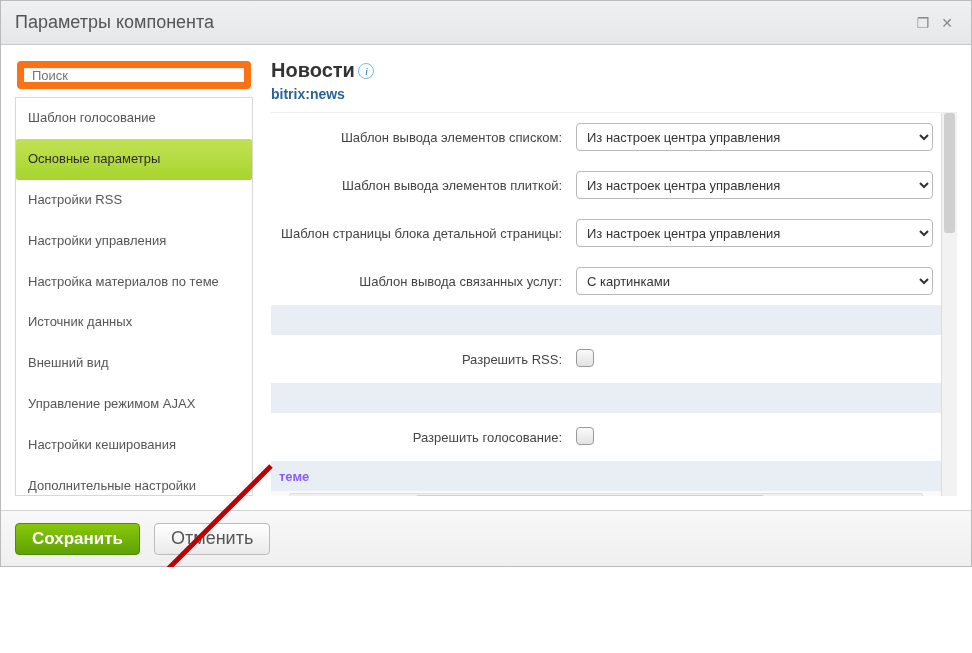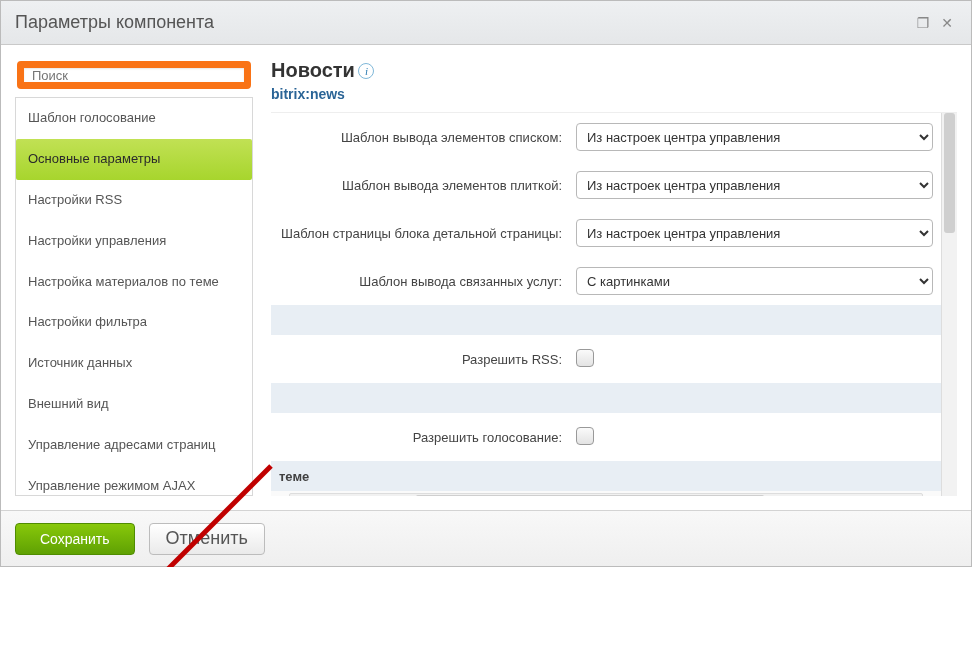--- a/index.html
+++ b/index.html
@@ -21,29 +21,29 @@
   .header .info-icon { display:inline-flex; width:16px; height:16px; border:1px solid #7fb8d9; border-radius:50%; color:#2a7ab0; font-size:11px; font-style:italic; align-items:center; justify-content:center; font-family: Georgia, serif; vertical-align: 2px; cursor:pointer;}
   .header .code { color: #2a6496; font-size: 14px; margin-top: 4px; font-weight: bold;}
   .params-wrap { flex:1; display:flex; overflow:hidden; border-top:1px solid #eee;}
   .params-scroll { flex:1; overflow:hidden; position:relative;}
   .params-table { width:100%; font-size:13px; }
   .row { display:flex; align-items:center; min-height:48px; }
   .row .label { width: 305px; text-align:right; padding-right:14px; color:#444; }
   .row .control { flex:1; padding-right:8px; }
   .row .control select { width:100%; height:28px; border:1px solid #b8b8b8; border-radius:4px; background:#fff; font-size:13px; padding:0 6px; color:#333;}
   .row .control .chk { width:18px; height:18px; border:1px solid #999; border-radius:4px; background:linear-gradient(#fafafa,#e3e3e3); display:inline-block; cursor:pointer;}
-  .section-band { background:#e8eef4; height:28px; display:flex; align-items:center; padding:15px 8px; font-weight:bold; color:#404040;}
+  .section-band { background:#e8eef4; height:28px; display:flex; align-items:center; padding:15px 8px; font-weight:bold; color:#8b5cf6;}
   .vscroll { width:16px; background:#f2f2f2; border-left:1px solid #ddd; position:relative;}
   .vscroll .thumb { position:absolute; left:2px; right:2px; top:0; height:120px; background:#cfcfcf; border-radius:3px;}
   .hscroll-row { height:18px; background:#fafafa; display:flex; align-items:center; }
   .hscroll-row .arrow { width:18px; text-align:center; color:#777; font-size:11px; cursor:pointer;}
   .hscroll-row .track { flex:1; height:14px; background:#f1f1f1; border:1px solid #ddd; position:relative; border-radius:2px;}
   .hscroll-row .thumb { position:absolute; left:20%; width:55%; top:1px; bottom:1px; background:#cfcfcf; border-radius:2px;}
   .footer { height:56px; border-top:1px solid #d3d3d3; background:linear-gradient(#f8f8f8,#efefef); display:flex; align-items:center; padding:0 14px; gap:14px;}
-  .btn-primary { height:32px; padding:0 24px; background:linear-gradient(#88c80a,#5fa103); border:1px solid #4f8c00; color:#fff; font-weight:normal; border-radius:4px; cursor:pointer; font-size:14px;}
+  .btn-primary { height:32px; padding:0 16px; background:linear-gradient(#88c80a,#5fa103); border:1px solid #4f8c00; color:#fff; font-weight:bold; border-radius:4px; cursor:pointer; font-size:17px;}
   .btn-secondary { height:32px; padding:0 16px; background:linear-gradient(#ffffff,#eaeaea); border:1px solid #bcbcbc; color:#555; border-radius:4px; cursor:pointer; font-size:18px;}
   .arrow-annot { position:absolute; pointer-events:none; }
   ::-webkit-scrollbar { width:14px; }
   ::-webkit-scrollbar-thumb { background:#cfcfcf; border-radius:3px; border:3px solid #f2f2f2;}
   ::-webkit-scrollbar-track { background:#f2f2f2;}
 </style>
 </head>
 <body>
 
 <div class="window">
@@ -57,24 +57,22 @@
     <div class="sidebar-wrap">
       <div class="search-row">
         <input class="search-input" placeholder="Поиск" style="">
       </div>
       <div class="nav-scroll">
         <div class="nav-item">Шаблон голосование</div>
         <div class="nav-item active">Основные параметры</div>
         <div class="nav-item">Настройки RSS</div>
         <div class="nav-item">Настройки управления</div>
         <div class="nav-item">Настройка материалов по теме</div>
-        <div class="nav-item">Настройки фильтра</div>
         <div class="nav-item">Источник данных</div>
         <div class="nav-item">Внешний вид</div>
-        <div class="nav-item">Управление адресами страниц</div>
         <div class="nav-item">Управление режимом AJAX</div>
         <div class="nav-item">Настройки кеширования</div>
         <div class="nav-item">Дополнительные настройки</div>
       </div>
     </div>
 
     <div class="main">
       <div class="header">
         <span class="h-title">Новости</span>
         <span class="info-icon">i</span>

